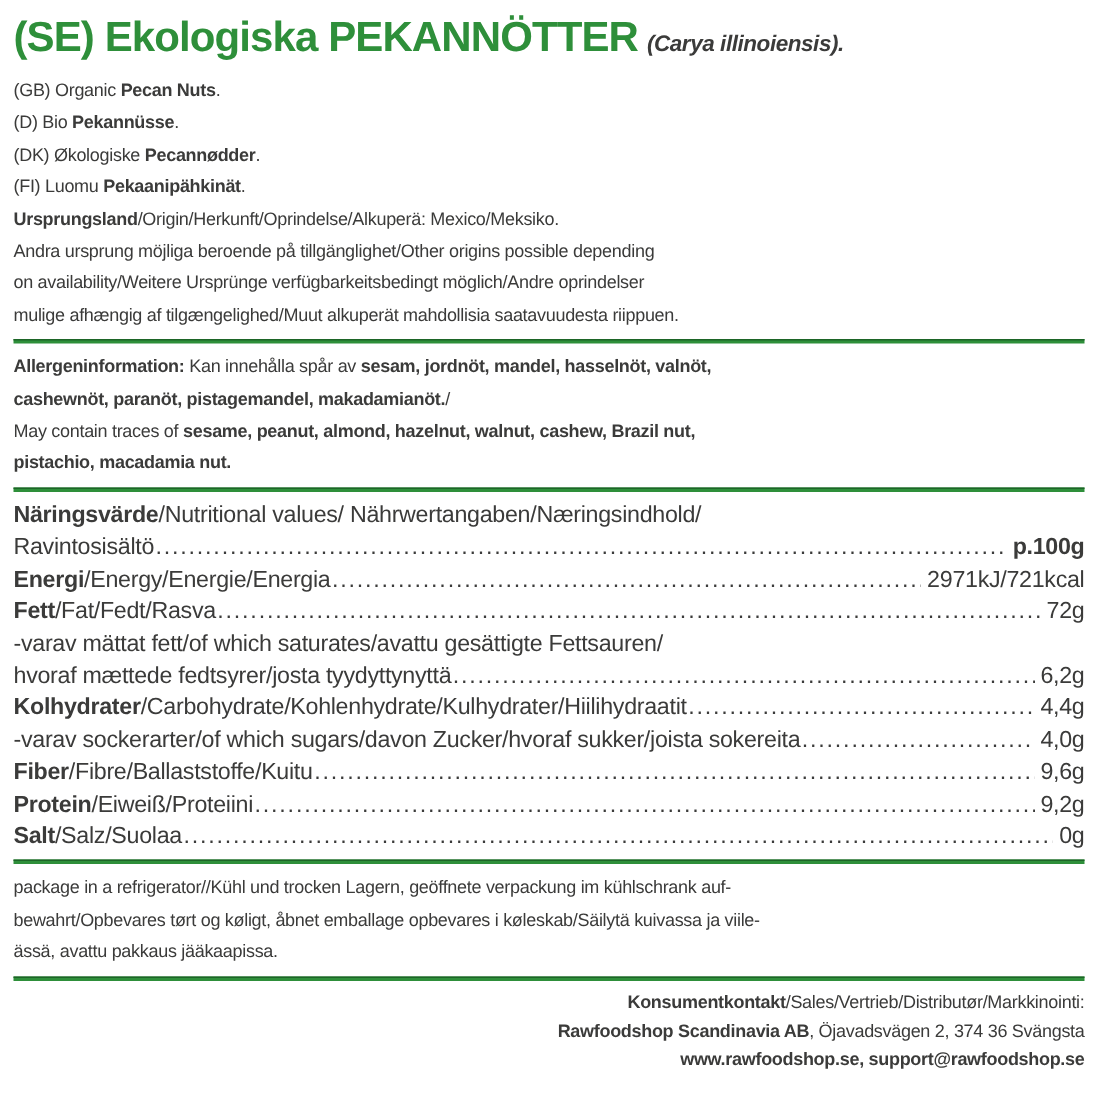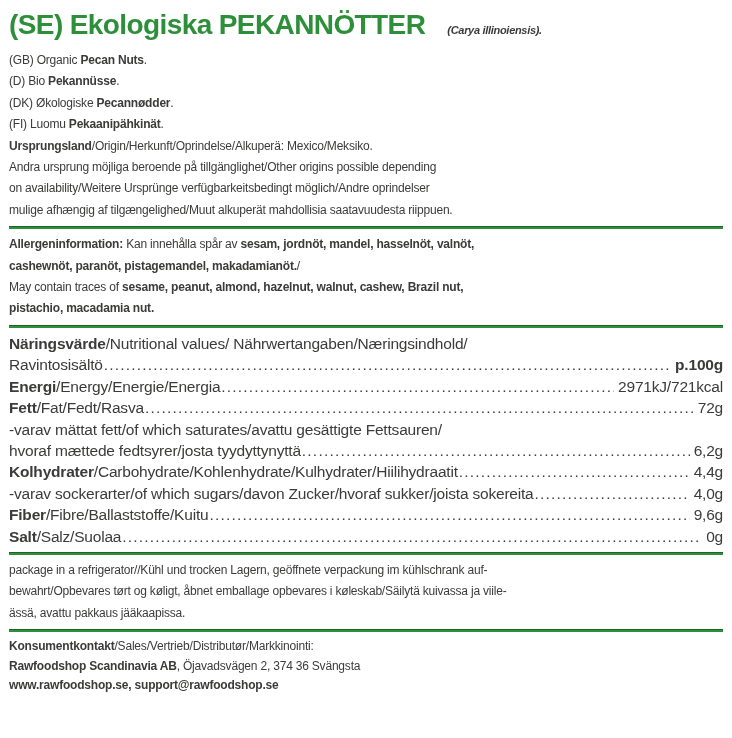--- a/index.html
+++ b/index.html
@@ -11,21 +11,21 @@
     font-family: "Liberation Sans", sans-serif;
   }
   .sheet { padding: 5px 9px 0 9px; }
   .b { font-weight: 700; }
 
   .title-line { white-space: nowrap; line-height: 36px; margin: 2px 0 2px 0; }
   .title-green {
     color: var(--green); font-weight: 800; font-size: 28px;
     letter-spacing: -0.6px;
   }
-  .title-latin { font-style: italic; font-weight: 700; font-size: 11px; letter-spacing: -0.3px; margin-left: 22px; }
+  .title-latin { font-style: italic; font-weight: 700; font-size: 15px; letter-spacing: -0.3px; margin-left: 6px; }
 
   .txt-line {
     font-size: 12px; letter-spacing: -0.2px; line-height: 21.4px;
     white-space: nowrap;
   }
 
   .rule {
     height: 3px; background: var(--green);
     border-top: 1px solid #1d6527;
     margin: 5px 0 5px 0;
@@ -39,21 +39,21 @@
   }
   .nut-label { white-space: nowrap; }
   .leader { flex: 1 1 auto; overflow: hidden; white-space: nowrap; margin: 0 4px 0 1px; }
   .leader::after {
     content: "........................................................................................................................................................................................";
     letter-spacing: 1.2px;
   }
   .spacer { flex: 1 1 auto; }
   .nut-value { white-space: nowrap; text-align: right; }
 
-  .contact { text-align: left; }
+  .contact { text-align: right; }
   .contact .txt-line { line-height: 19.4px; }
 </style>
 </head>
 <body>
 
 <div class="sheet">
 
   <div class="title-line">
     <span class="title-green">(SE) Ekologiska PEKANNÖTTER</span><span class="title-latin">(Carya illinoiensis).</span>
   </div>
@@ -121,20 +121,25 @@
         <span class="nut-label">-varav sockerarter/of which sugars/davon Zucker/hvoraf sukker/joista sokereita</span>
         <span class="leader"></span>
         <span class="nut-value">4,0g</span>
       </div>
       <div class="nut-row">
         <span class="nut-label"><span class="b">Fiber</span>/Fibre/Ballaststoffe/Kuitu</span>
         <span class="leader"></span>
         <span class="nut-value">9,6g</span>
       </div>
       <div class="nut-row">
+        <span class="nut-label"><span class="b">Protein</span>/Eiweiß/Proteiini</span>
+        <span class="leader"></span>
+        <span class="nut-value">9,2g</span>
+      </div>
+      <div class="nut-row">
         <span class="nut-label"><span class="b">Salt</span>/Salz/Suolaa</span>
         <span class="leader"></span>
         <span class="nut-value">0g</span>
       </div>
     </div>
 
   <div class="rule"></div>
 
   <div>
     <div class="txt-line"><span>package in a refrigerator//Kühl und trocken Lagern, geöffnete verpackung im kühlschrank auf-</span></div>

